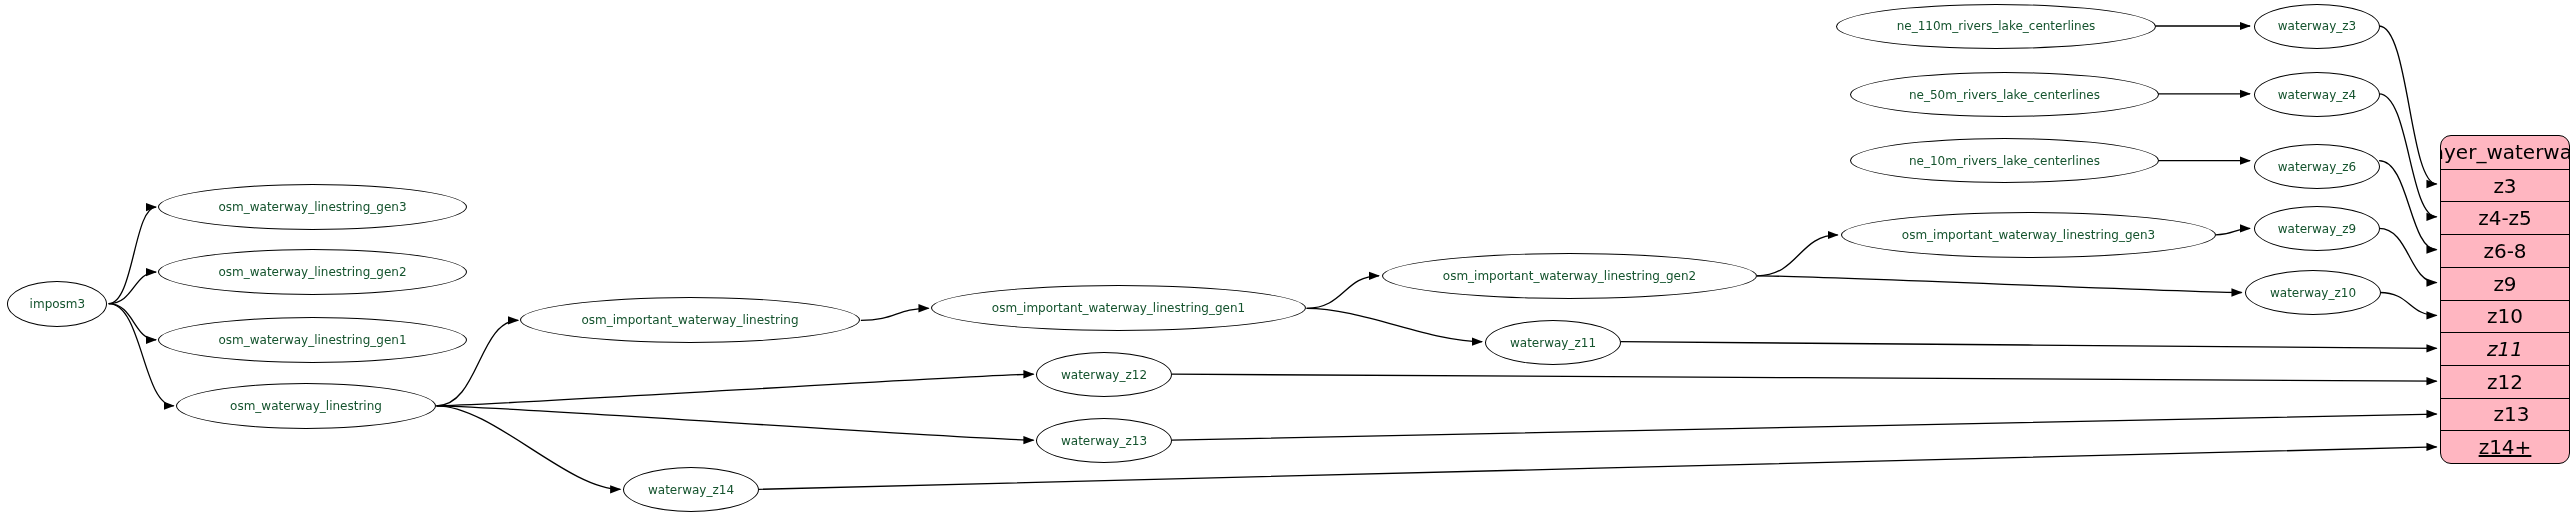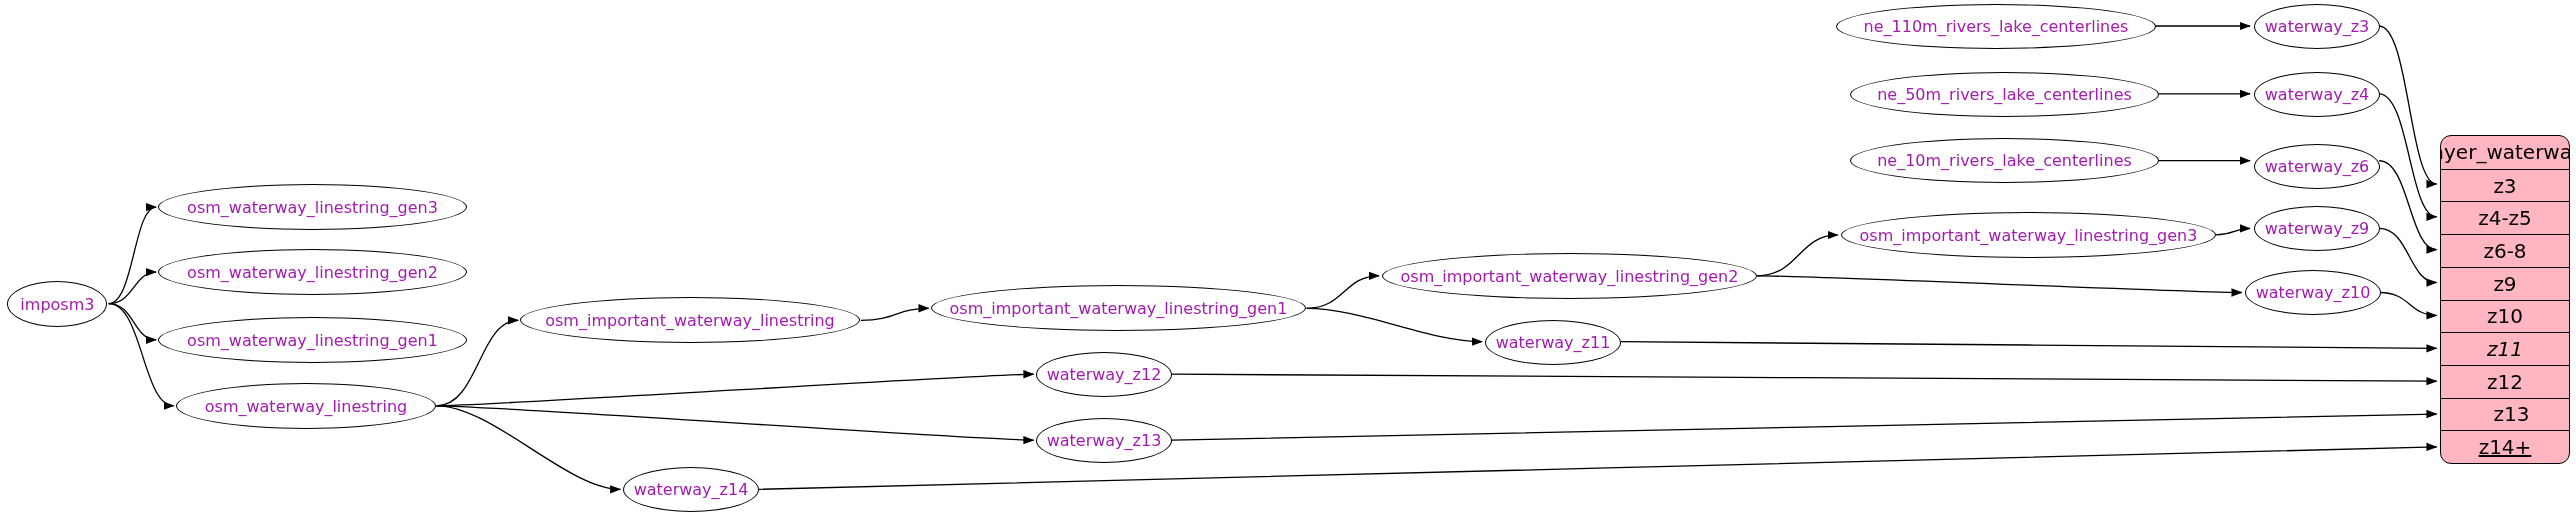--- a/index.html
+++ b/index.html
@@ -4,21 +4,21 @@
 <style>
   html,body{margin:0;padding:0;background:#ffffff;}
   .canvas{
     position:relative;width:2576px;height:520px;background:#ffffff;
     font-family:"DejaVu Sans", sans-serif;overflow:hidden;
   }
   #edges{position:absolute;left:0;top:0;}
   .node{
     position:absolute;border:0.9px solid #000;border-radius:50%;background:#fff;
     display:flex;align-items:center;justify-content:center;
-    font-size:16px;white-space:nowrap;color:#a21caf;box-sizing:border-box;
+    font-size:12px;white-space:nowrap;color:#14532d;box-sizing:border-box;
   }
   .edge{fill:none;stroke:#000;stroke-width:1.4;}
   .record{
     position:absolute;border:0.9px solid #000;border-radius:11px;box-sizing:border-box;
     display:flex;flex-direction:column;overflow:hidden;font-size:20px;color:#000;
   }
   .record-header,.record-row{
     display:flex;align-items:center;justify-content:center;box-sizing:border-box;
     white-space:nowrap;
   }

